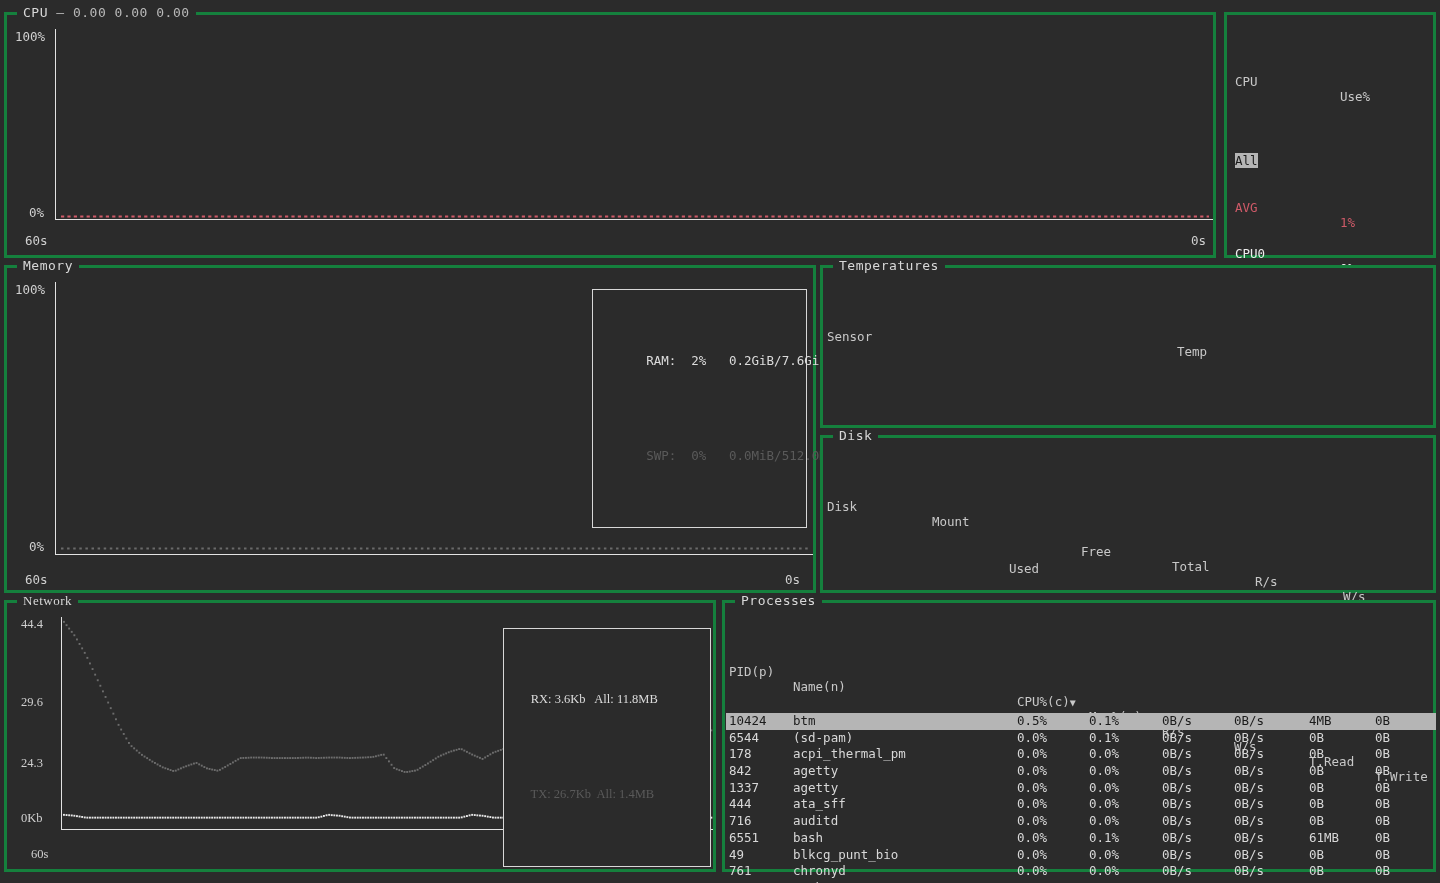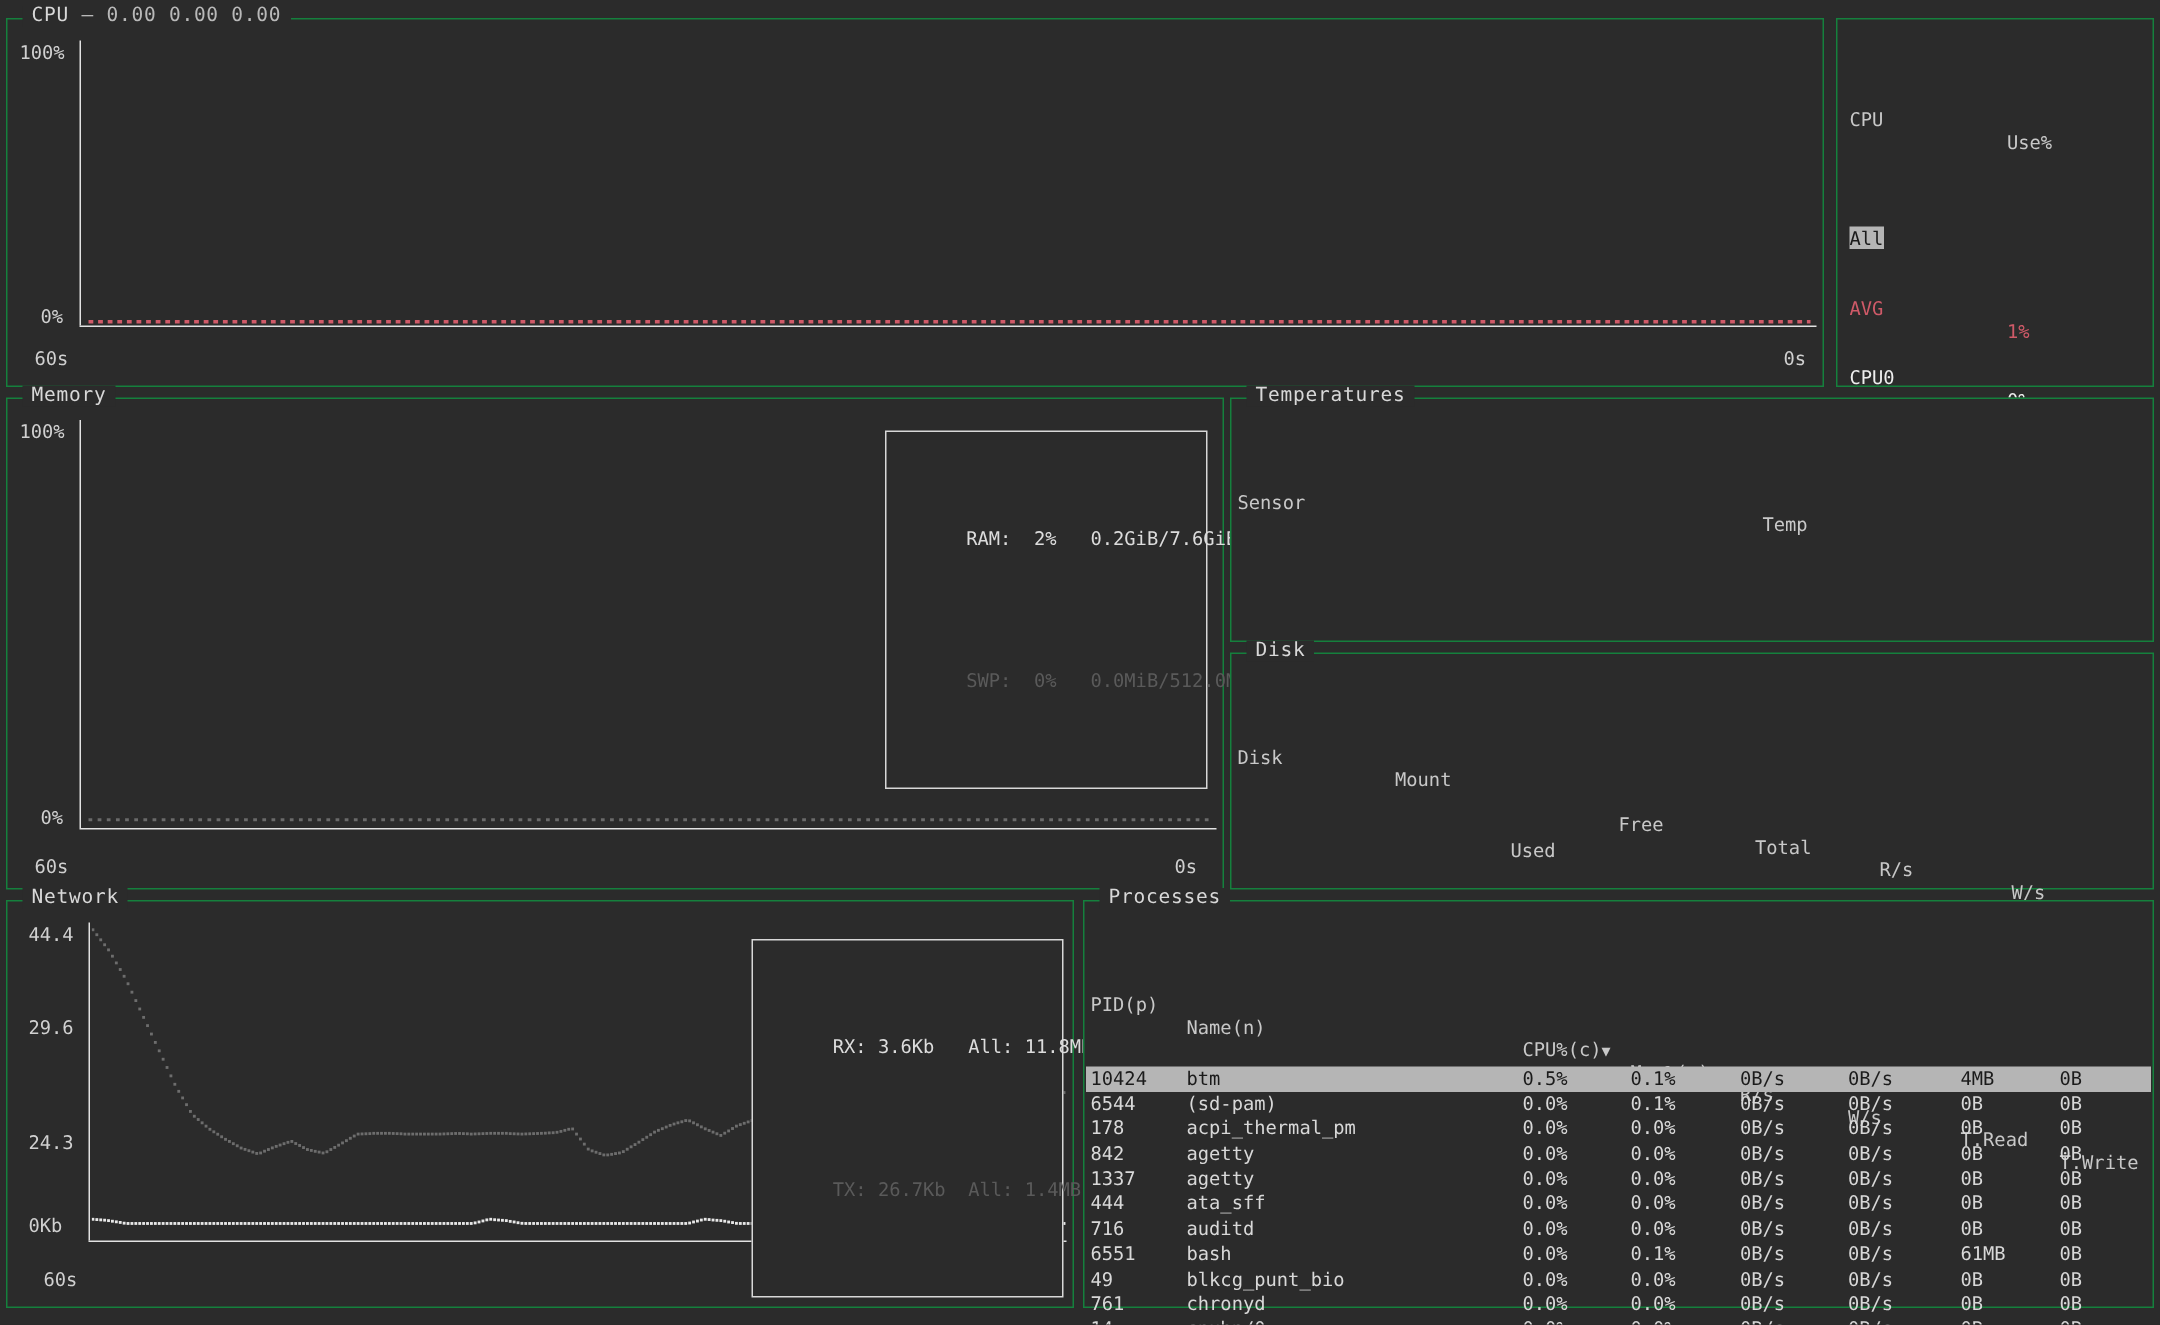--- a/index.html
+++ b/index.html
@@ -7,21 +7,21 @@
     width: 1440px; height: 883px;
     background: #2b2b2b;
     font-family: "DejaVu Sans Mono", "Liberation Mono", monospace;
     overflow: hidden;
   }
   body { position: relative; }
 
   
   .panel {
     position: absolute;
-    border: 1px solid #15803d;
+    border: 3px solid #15803d;
     background: #2b2b2b;
   }
   .panel > .title {
     position: absolute;
     top: -9px; left: 10px;
     background: #2b2b2b;
     padding: 0 6px;
     font-size: 13px;
     color: #d8d8d8;
     line-height: 14px;
@@ -184,25 +184,25 @@
       <span class="cell" style="left:182px;margin-top:32px;">Used</span>
       <span class="cell" style="left:254px;">Free</span>
       <span class="cell" style="left:345px;">Total</span>
       <span class="cell" style="left:428px;">R/s</span>
       <span class="cell" style="left:516px;">W/s</span>
     </div>
 
   </div>
 </div>
 
-<div class="panel" style="left:4px; top:600px; width:712px; height:272px;">
+<div class="panel" style="left:4px; top:600px; width:712px; height:272px;font-family:Liberation Serif, serif;">
   <div class="title">Network</div>
 
   <div class="axis-label" style="left:14px; top:14px;">44.4</div>
-  <div class="axis-label" style="left:14px; top:76px;">29.6</div>
+  <div class="axis-label" style="left:14px; top:92px;">29.6</div>
   <div class="axis-label" style="left:14px; top:153px;">24.3</div>
   <div class="axis-label" style="left:14px; top:208px;">0Kb</div>
   <div class="axis-label" style="left:24px; top:244px;">60s</div>
   <div class="axis-label" style="left:674px; top:244px;">0s</div>
 
   <div class="axis-v" style="left:54px; top:14px; height:212px;"></div>
   <div class="axis-h" style="left:54px; top:226px; width:652px;"></div>
 
   <div class="plot" style="left:56px; top:16px; width:650px; height:210px;">
     <svg id="net-svg" width="650" height="210" viewBox="0 0 650 210" preserveAspectRatio="none">

